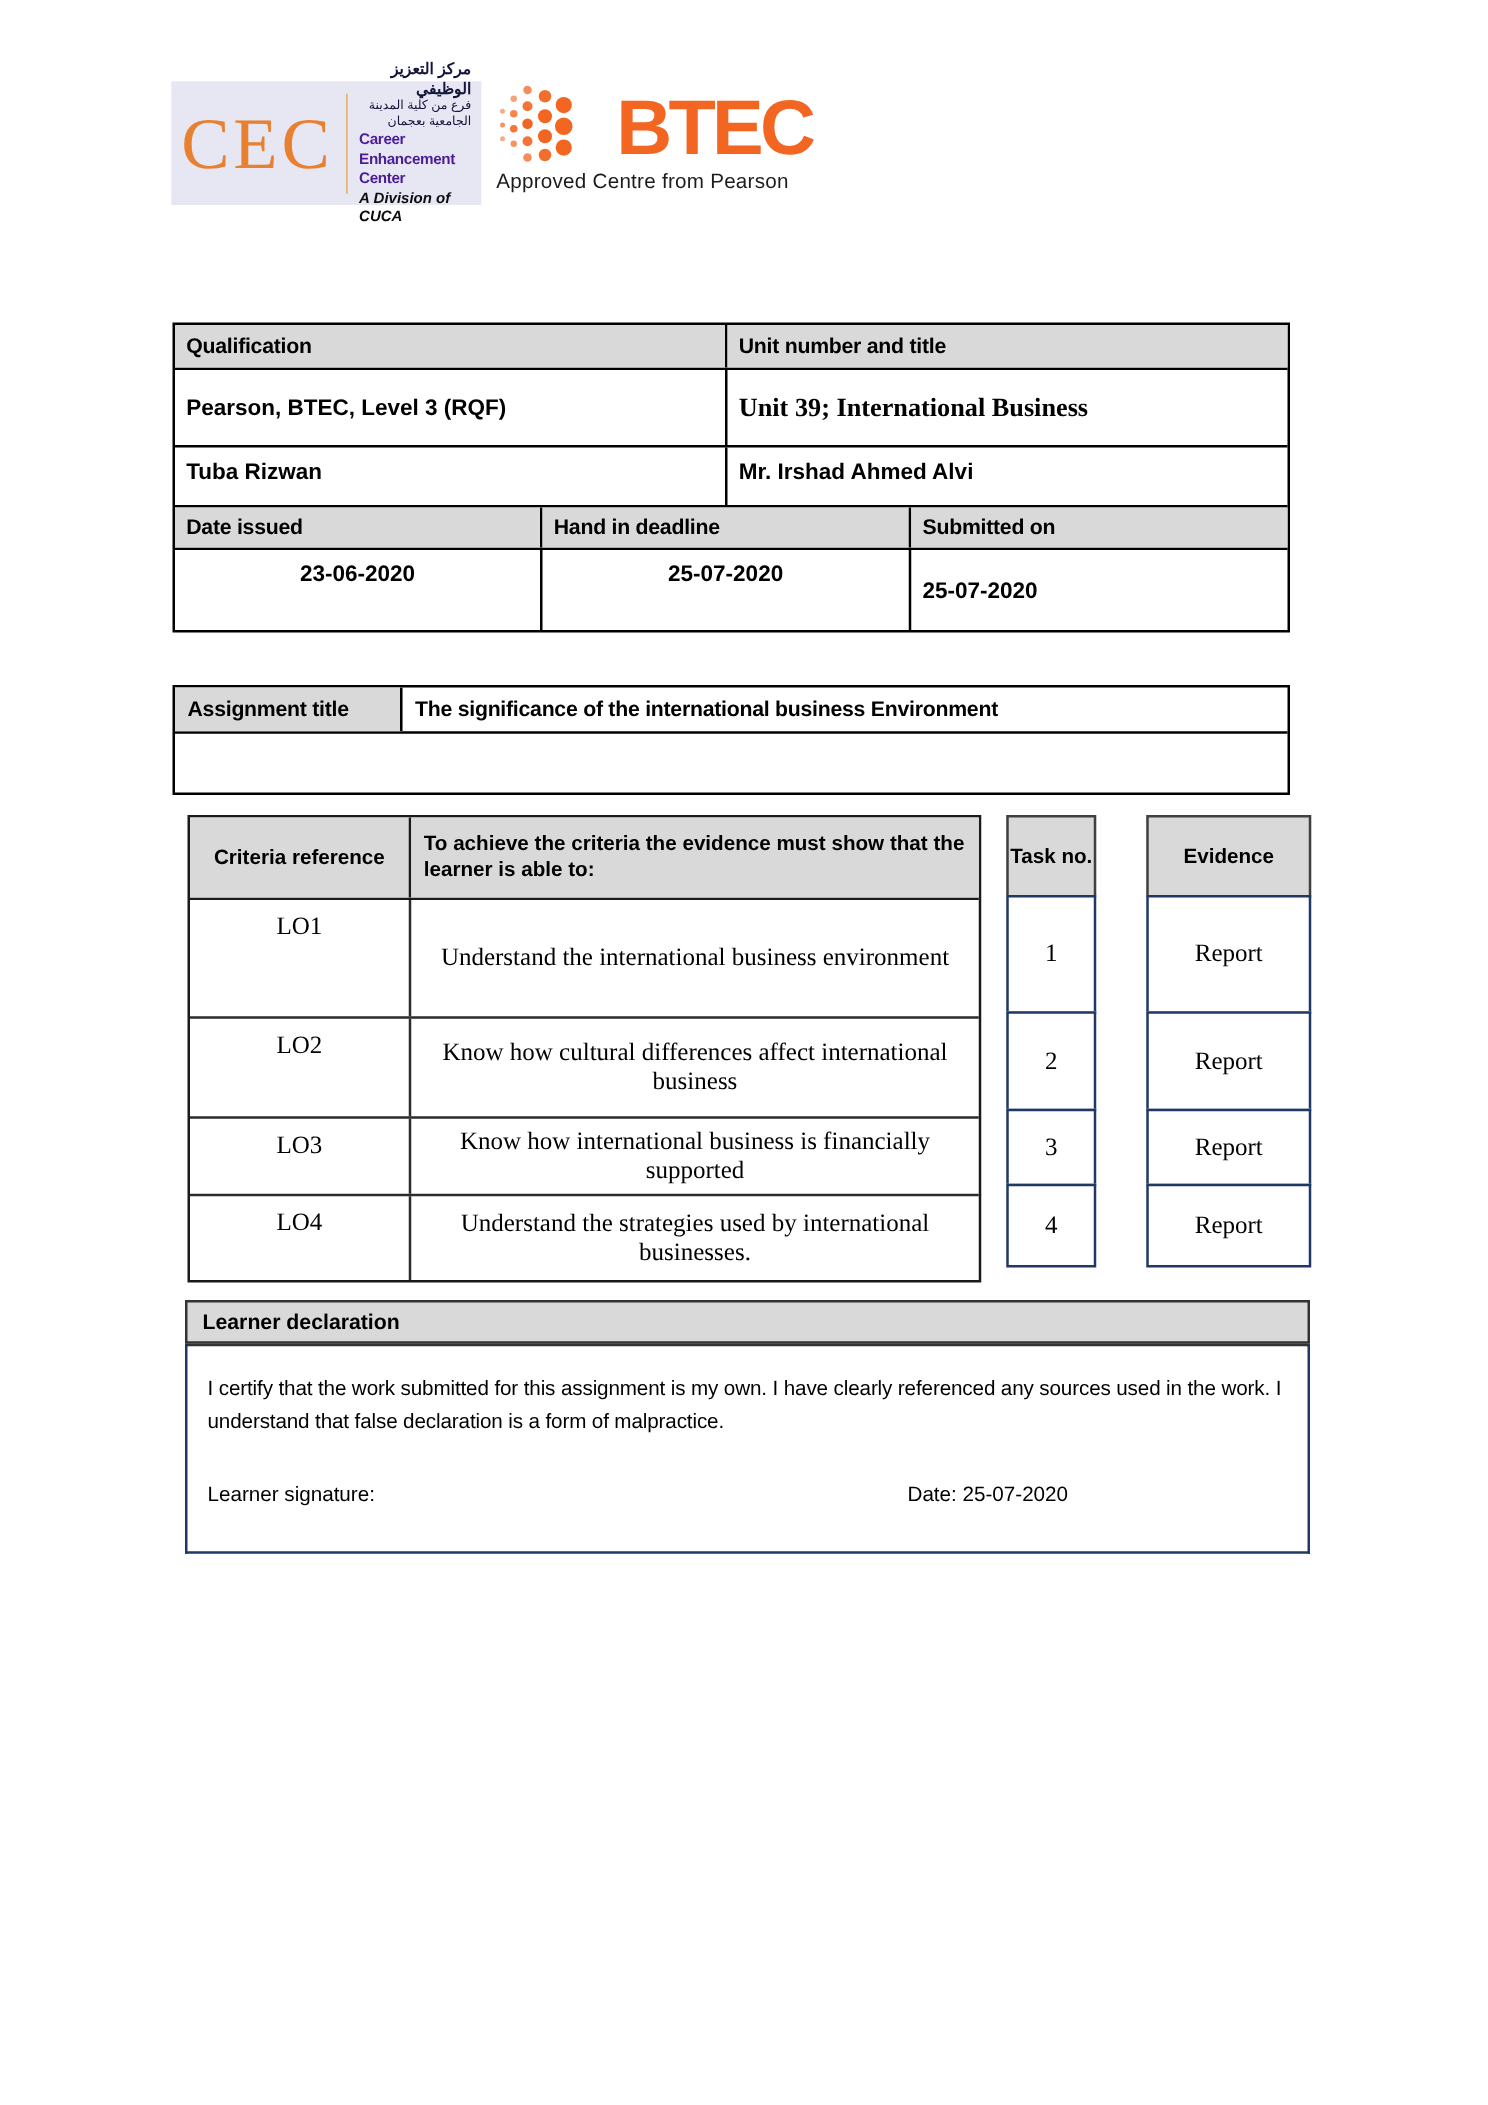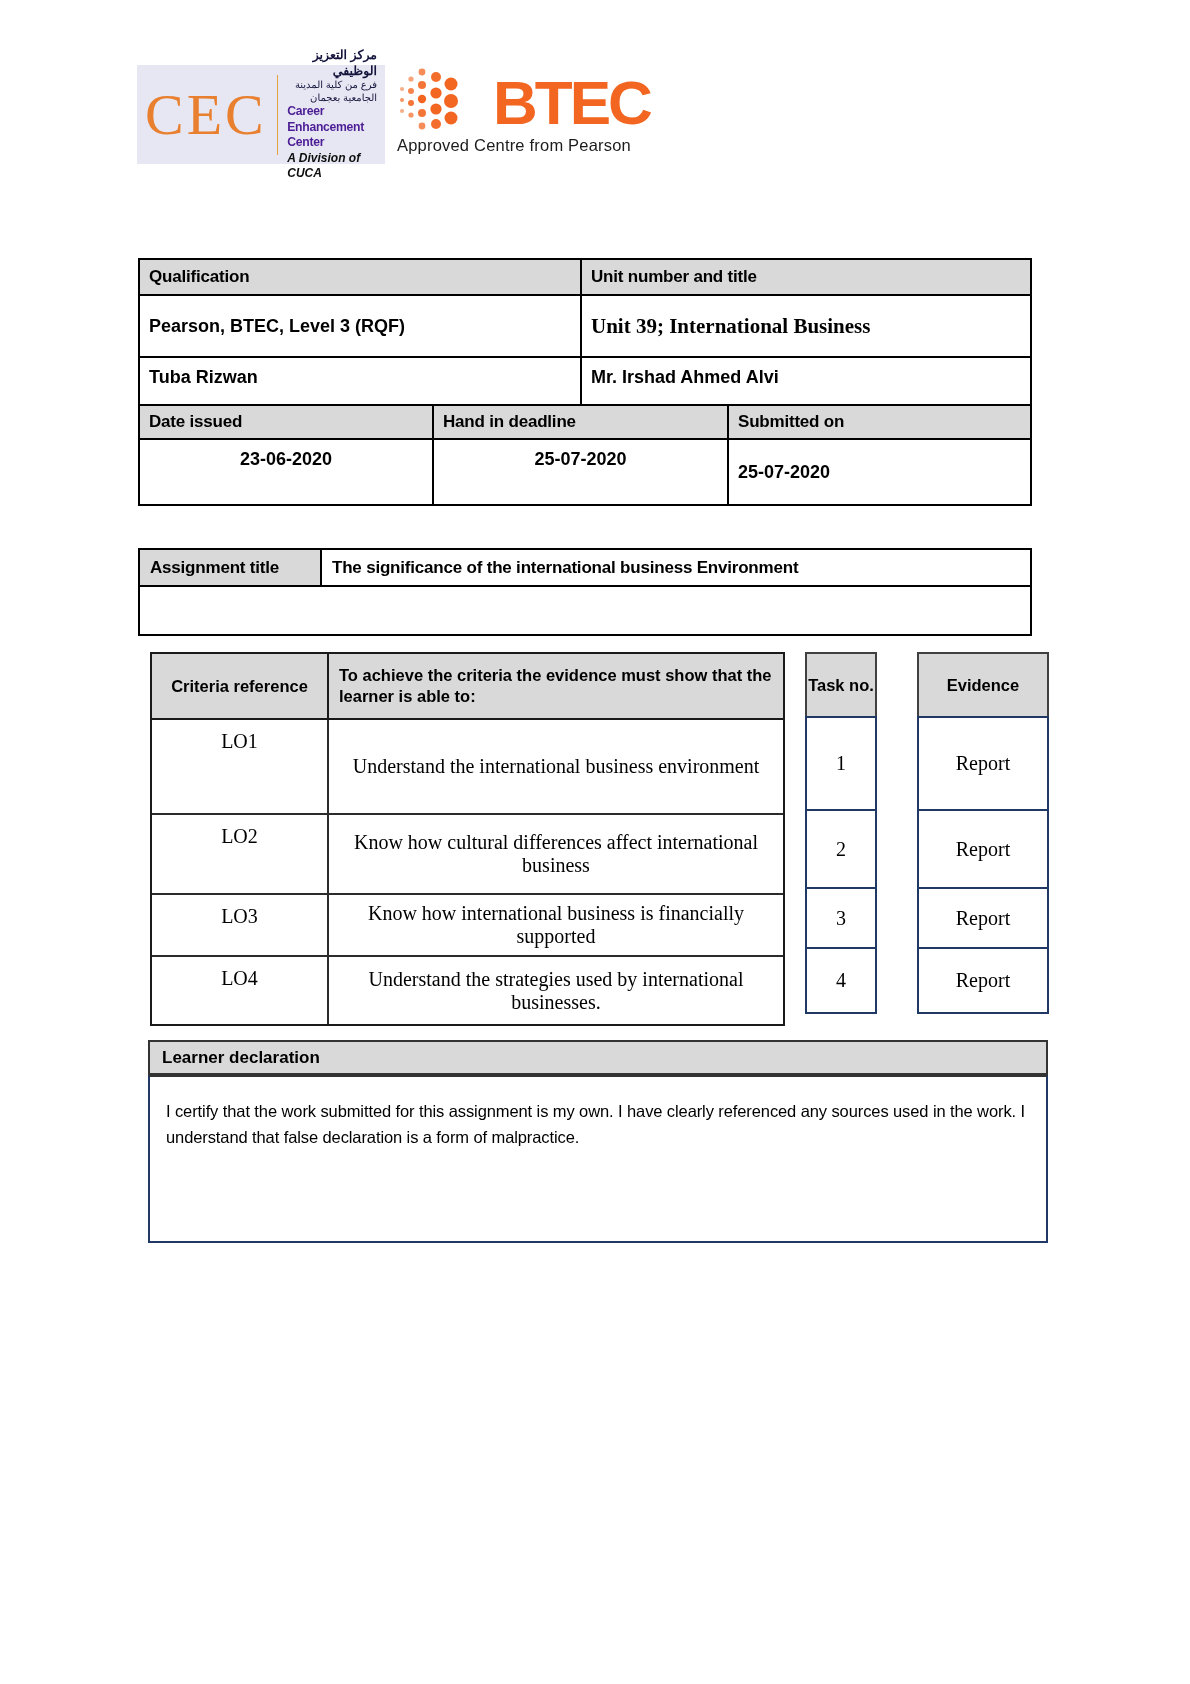--- a/index.html
+++ b/index.html
@@ -195,16 +195,20 @@
       <div class="side-cell serif rh3">Report</div>
       <div class="side-cell serif rh4">Report</div>
     </div>
 
   </div>
 
   <div class="decl">
     <div class="decl-head">Learner declaration</div>
     <div class="decl-body">
       <div class="decl-text">I certify that the work submitted for this assignment is my own. I have clearly referenced any sources used in the work. I understand that false declaration is a form of malpractice.</div>
+      <div class="decl-sig-row">
+        <span>Learner signature:</span>
+        <span class="decl-date">Date: 25-07-2020</span>
+      </div>
     </div>
   </div>
 
 </div>
 
 </body></html>

